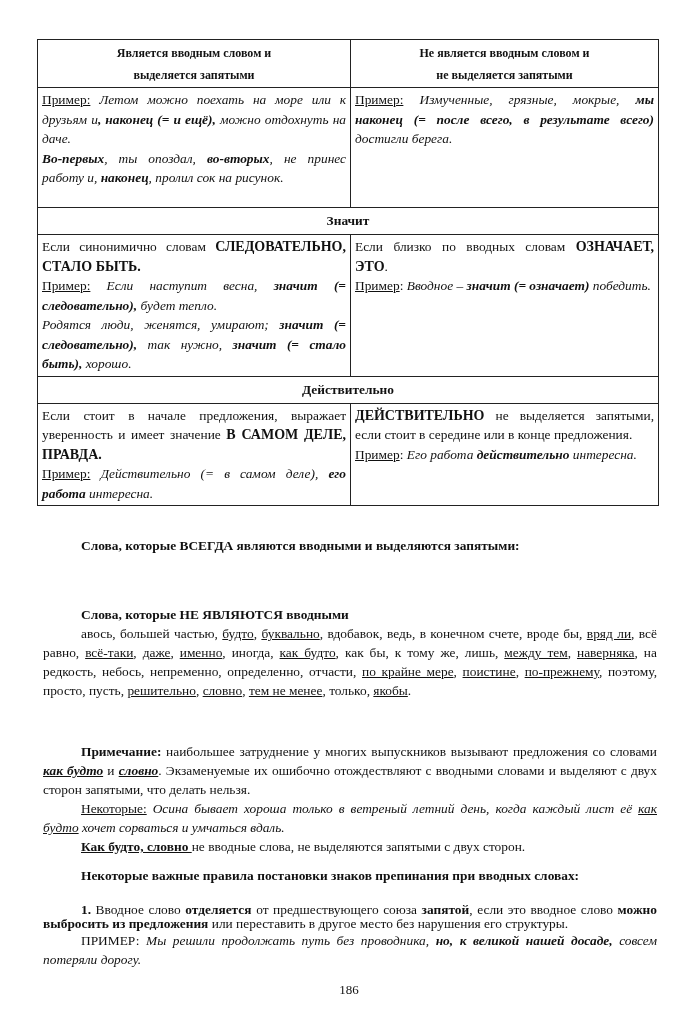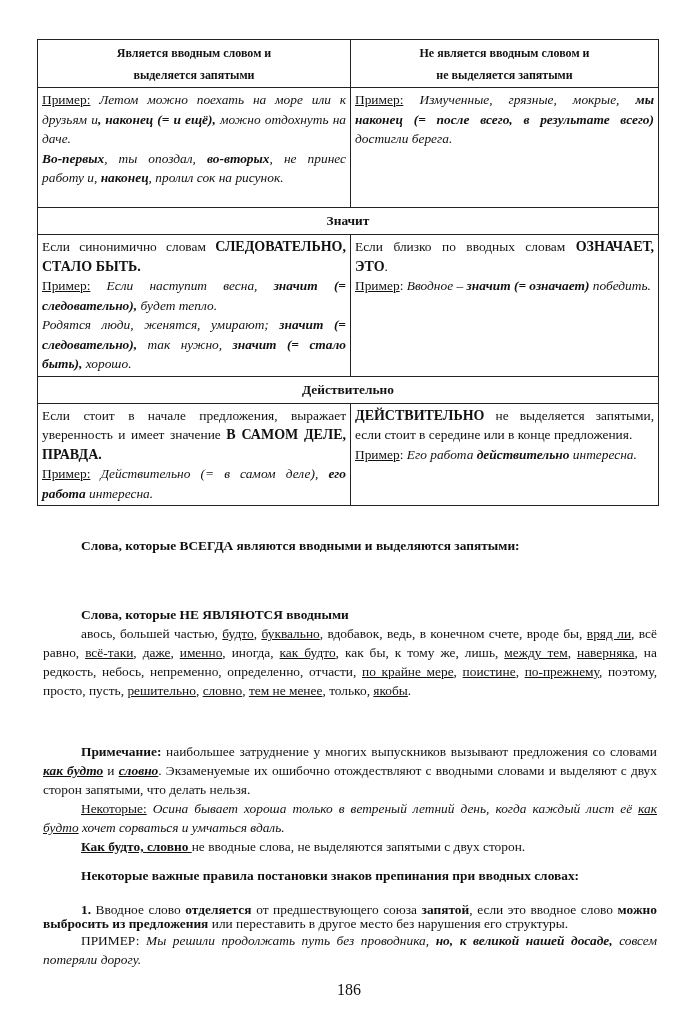--- a/index.html
+++ b/index.html
@@ -72,21 +72,21 @@
     }
     .indent { text-indent: 38px; }
     .hpara { font-weight: bold; text-indent: 38px; }
     p { margin: 0; }
     .pagenum {
       position: absolute;
       left: 0;
       width: 698px;
       top: 980px;
       text-align: center;
-      font-size: 16px;
+      font-size: 13px;
     }
   </style>
 </head>
 <body>
 
 <div class="page">
 
   <table class="rules">
     <colgroup>
         <col style="width:313px">

